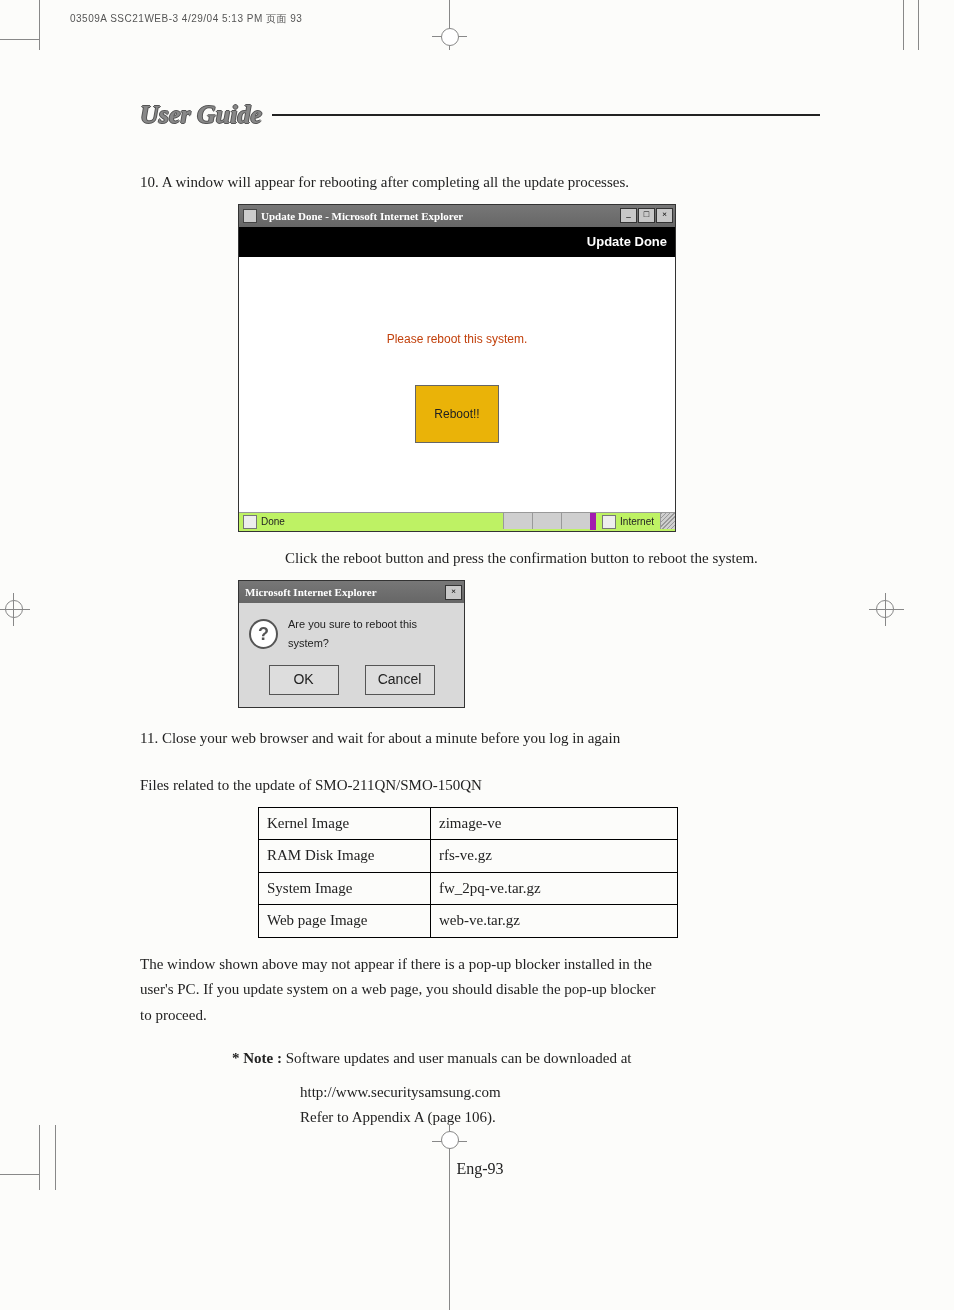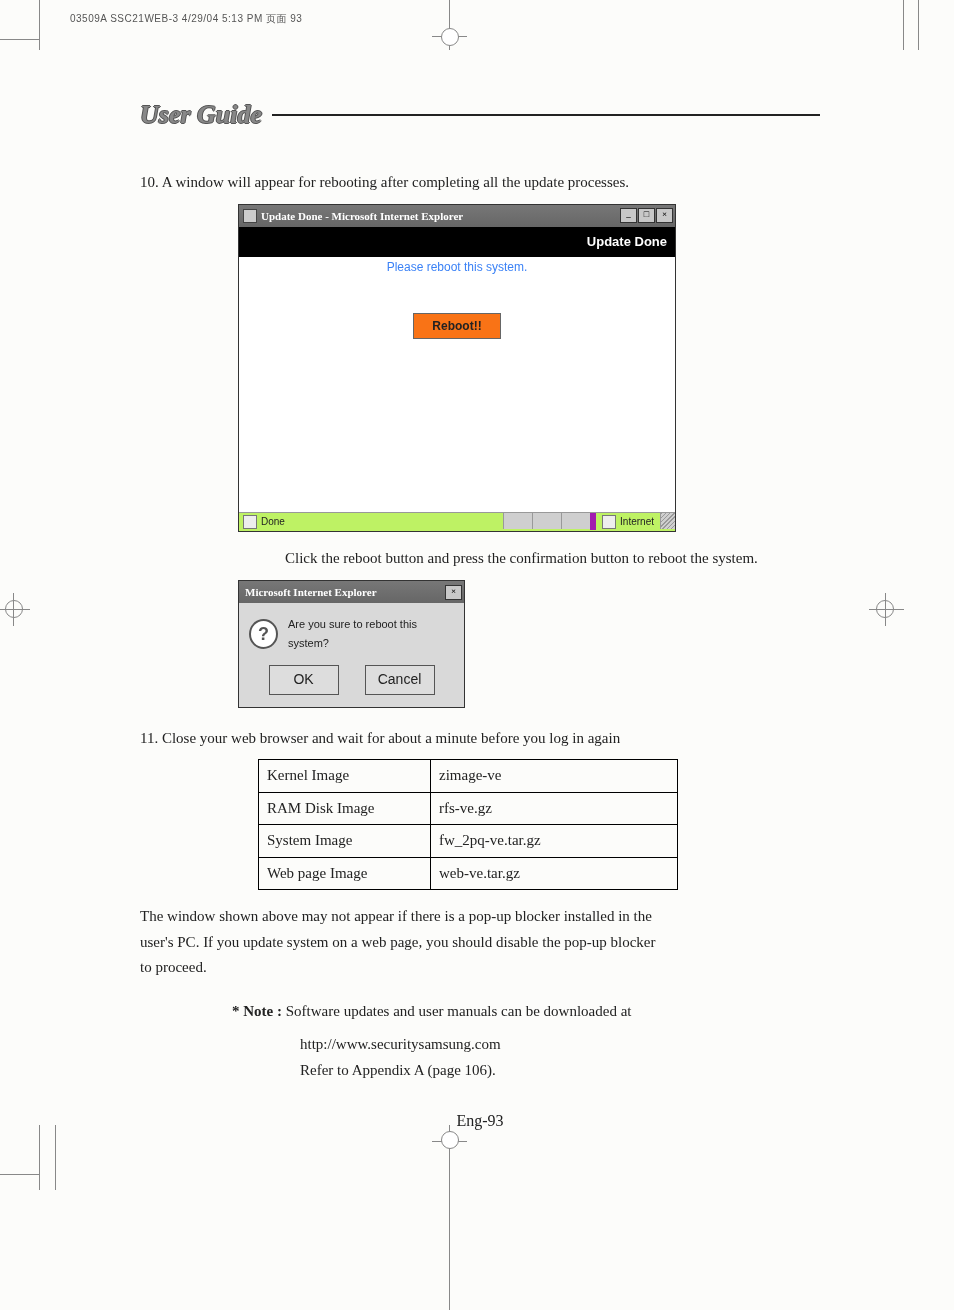--- a/index.html
+++ b/index.html
@@ -84,22 +84,22 @@
     padding: 2px 2px 2px 4px;
     font-weight: bold;
     font-size: 11px;
     font-family: Liberation Serif, serif;
   }
   .titlebar-icon { width:12px; height:12px; background:#ccc; border:1px solid #444; margin-right:4px; }
   .win-buttons { margin-left:auto; display:flex; gap:1px; }
   .win-btn { width:15px; height:13px; background:#c8c8c8; border:1px solid #333; font-size:9px; line-height:11px; text-align:center; color:#000; font-weight:bold; }
   .blackbar { background:#000; color:#fff; text-align:right; padding:4px 8px; font-weight:bold; font-size:13px; }
   .win-content { height:255px; display:flex; flex-direction:column; align-items:center; justify-content:flex-start; background:#fff; }
-  .win-msg { font-size:12px; color:#3b82f6; }
-  .reboot-btn { margin-top:35px; padding:2px 18px; background:#f97316; border:1px solid #666; font-size:12px;font-weight:bold; }
+  .win-msg { margin-top:72px; font-size:12px; color:#c2410c; }
+  .reboot-btn { margin-top:35px; padding:18px 18px; background:#eab308; border:1px solid #666; font-size:12px; }
   .statusbar { display:flex; align-items:flex-start; border-top:1px solid #999; background:#bef264; font-size:10px; height:18px; }
   .status-left { display:flex; align-items:center; gap:4px; padding-left:4px; }
   .status-icon { width:12px; height:12px; border:1px solid #777; background:#eee; }
   .status-segments { margin-left:auto; display:flex; }
   .seg { width:28px; height:16px; border-left:1px solid #999; background:#cfcfcf; }
   .status-net { display:flex; align-items:center; gap:4px; padding:0 6px; border-left:6px solid #a21caf; }
   .grip { width:14px; height:16px; background:
     repeating-linear-gradient(135deg,#999 0 1px,#cfcfcf 1px 3px); border-left:1px solid #999;}
 
   .dialog {
@@ -212,20 +212,21 @@
         <span>Are you sure to reboot this system?</span>
       </div>
       <div class="dlg-btns">
         <span class="dlg-btn">OK</span>
         <span class="dlg-btn">Cancel</span>
       </div>
     </div>
 
     <p class="para indent-block">11. Close your web browser and wait for about a minute before you log in again</p>
 
+    <p class="para indent-block" style="margin-top:22px">Files related to the update of SMO-211QN/SMO-150QN</p>
 
     <table class="files">
       <tbody>
           <tr>
         <td>Kernel Image</td>
         <td>zimage-ve</td>
       </tr>
       <tr>
         <td>RAM Disk Image</td>
         <td>rfs-ve.gz</td>

